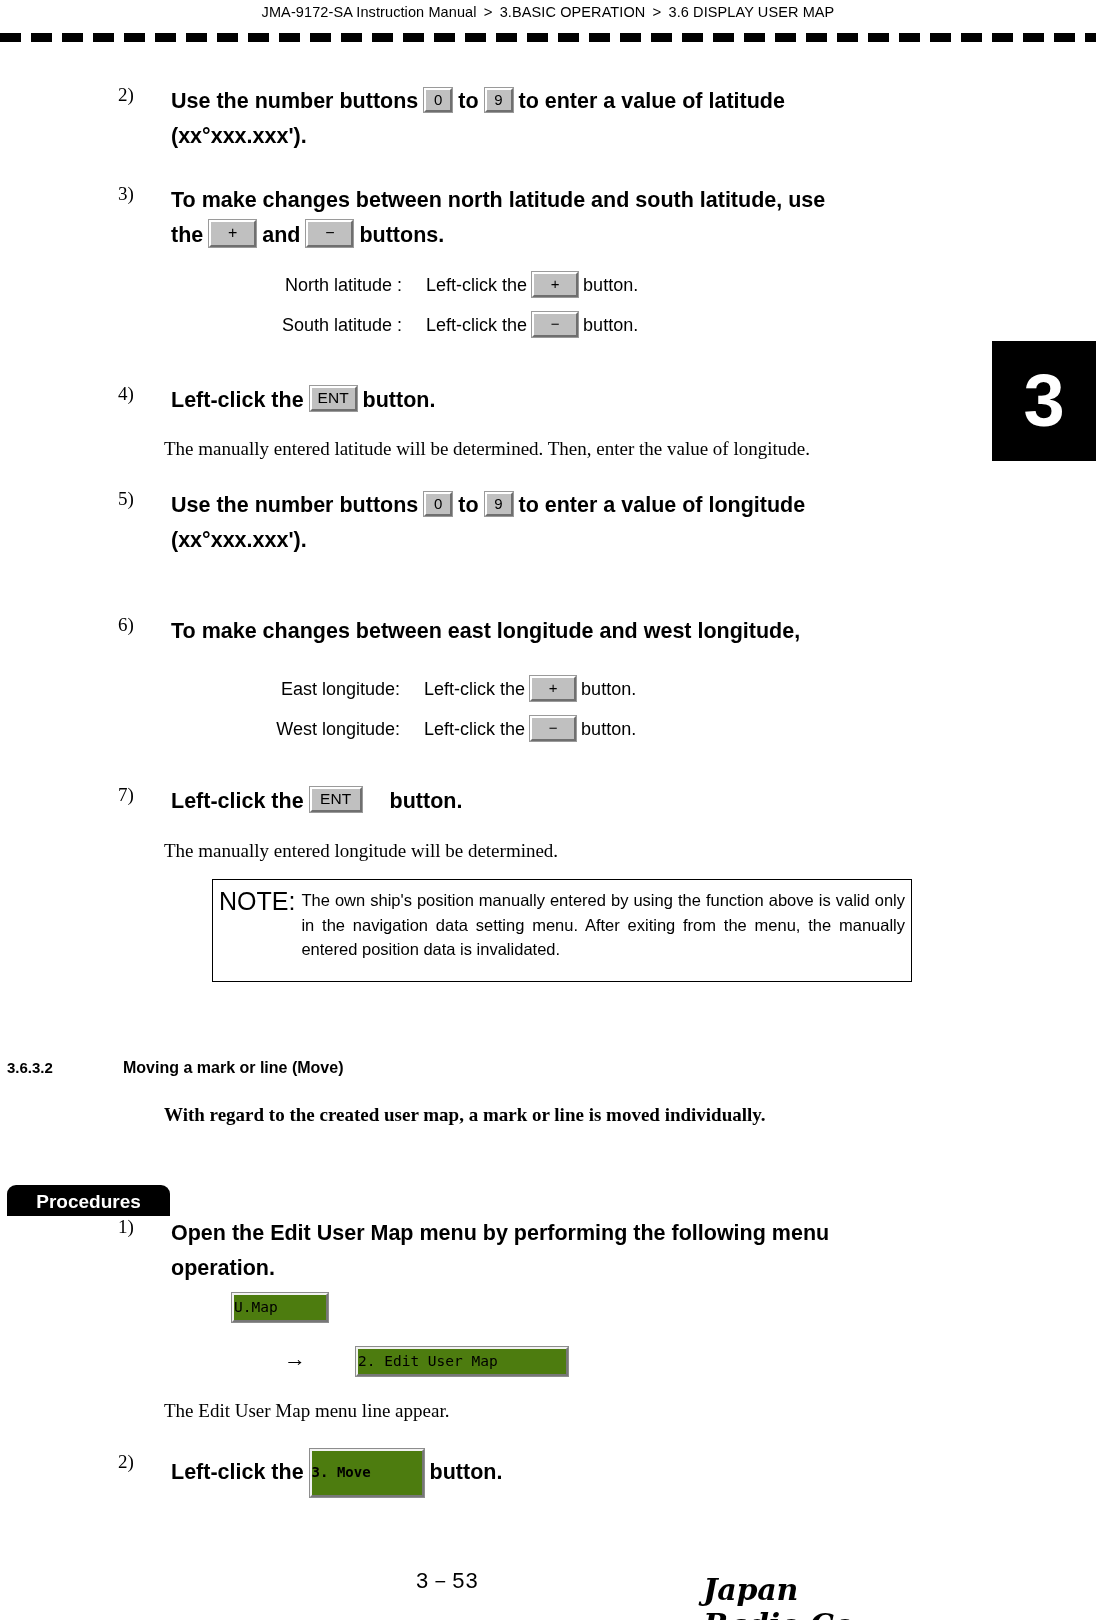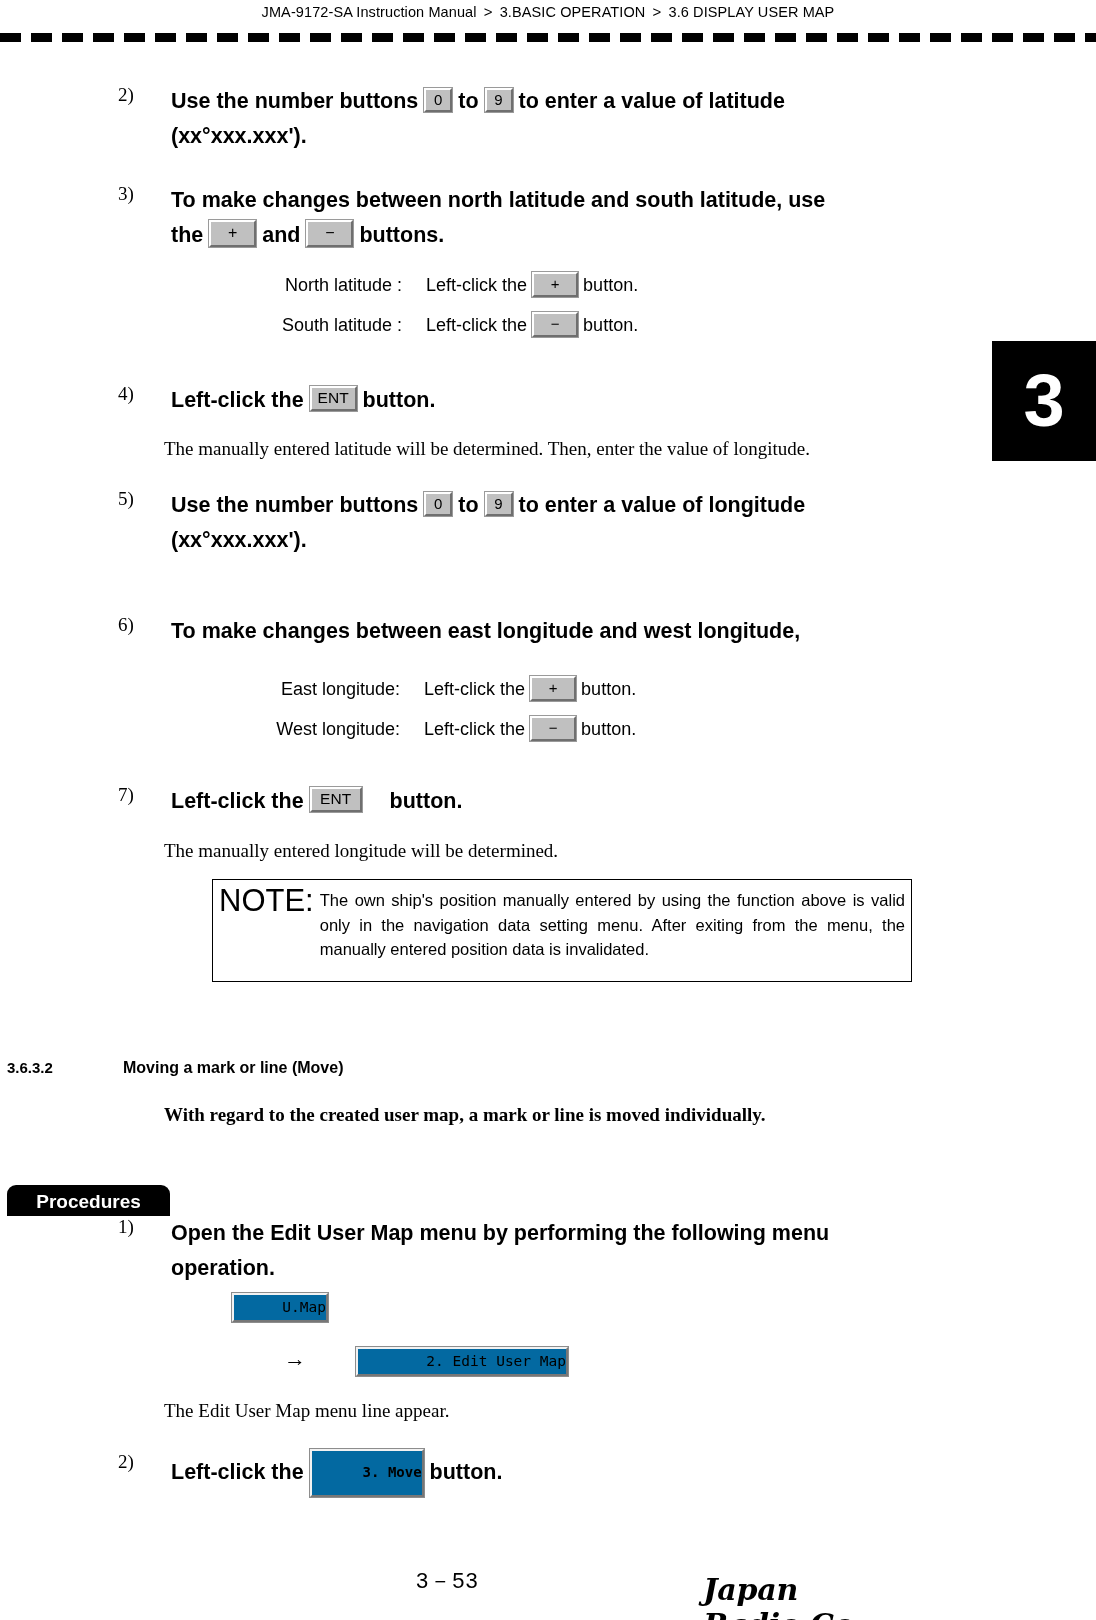--- a/index.html
+++ b/index.html
@@ -86,30 +86,30 @@
   }
   .key.k-num   { width: 28px; font-size: 15px; padding: 1px 0 2px; position: relative; top: -2px; }
   .key.k-sign  { width: 47px; font-size: 16px; padding: 2px 0 3px; position: relative; top: -3px; }
   .key.k-sign-sm { width: 46px; font-size: 15px; padding: 1px 0 3px; position: relative; top: -2px; }
   .key.k-ent   { width: 47px; font-size: 15.5px; padding: 1px 0 2px; position: relative; top: -3px; }
   .key.k-ent2  { width: 52px; font-size: 15.5px; padding: 1px 0 2px; position: relative; top: -3px; }
 
   
   .menukey {
     display: inline-block;
-    background: #0369a1;
+    background: #4d7c0f;
     border-top: 2px solid #f2f2f2;
     border-left: 2px solid #f2f2f2;
     border-right: 2px solid #777777;
     border-bottom: 2px solid #777777;
     outline: 1px solid #8d8d8d;
     font-family: "DejaVu Sans Mono", monospace;
     font-size: 14.5px;
     color: #000;
-    text-align: right;
+    text-align: left;
     padding: 4px 0 5px;
   }
   .mk-umap  { width: 96px; }
   .mk-edit  { width: 212px; }
   .mk-move  { width: 114px; font-size: 14px; }
 
   .sub-line {
     position: absolute;
     font-family: "Liberation Sans", sans-serif;
     font-size: 18px;
@@ -132,21 +132,21 @@
   .note-box {
     position: absolute;
     left: 212px; top: 879px;
     width: 700px; height: 103px;
     border: 1px solid #000;
     background: #fff;
   }
   .note-inner { display: flex; padding: 8px 6px 6px 6px; }
   .note-label {
     font-family: "Liberation Sans", sans-serif;
-    font-size: 31px;
+    font-size: 25px;
     color: #000;
     white-space: nowrap;
     padding-right: 6px;
     line-height: 26px;
   }
   .note-text {
     font-family: "Liberation Sans", sans-serif;
     font-size: 16.5px;
     line-height: 24.5px;
     color: #000;

